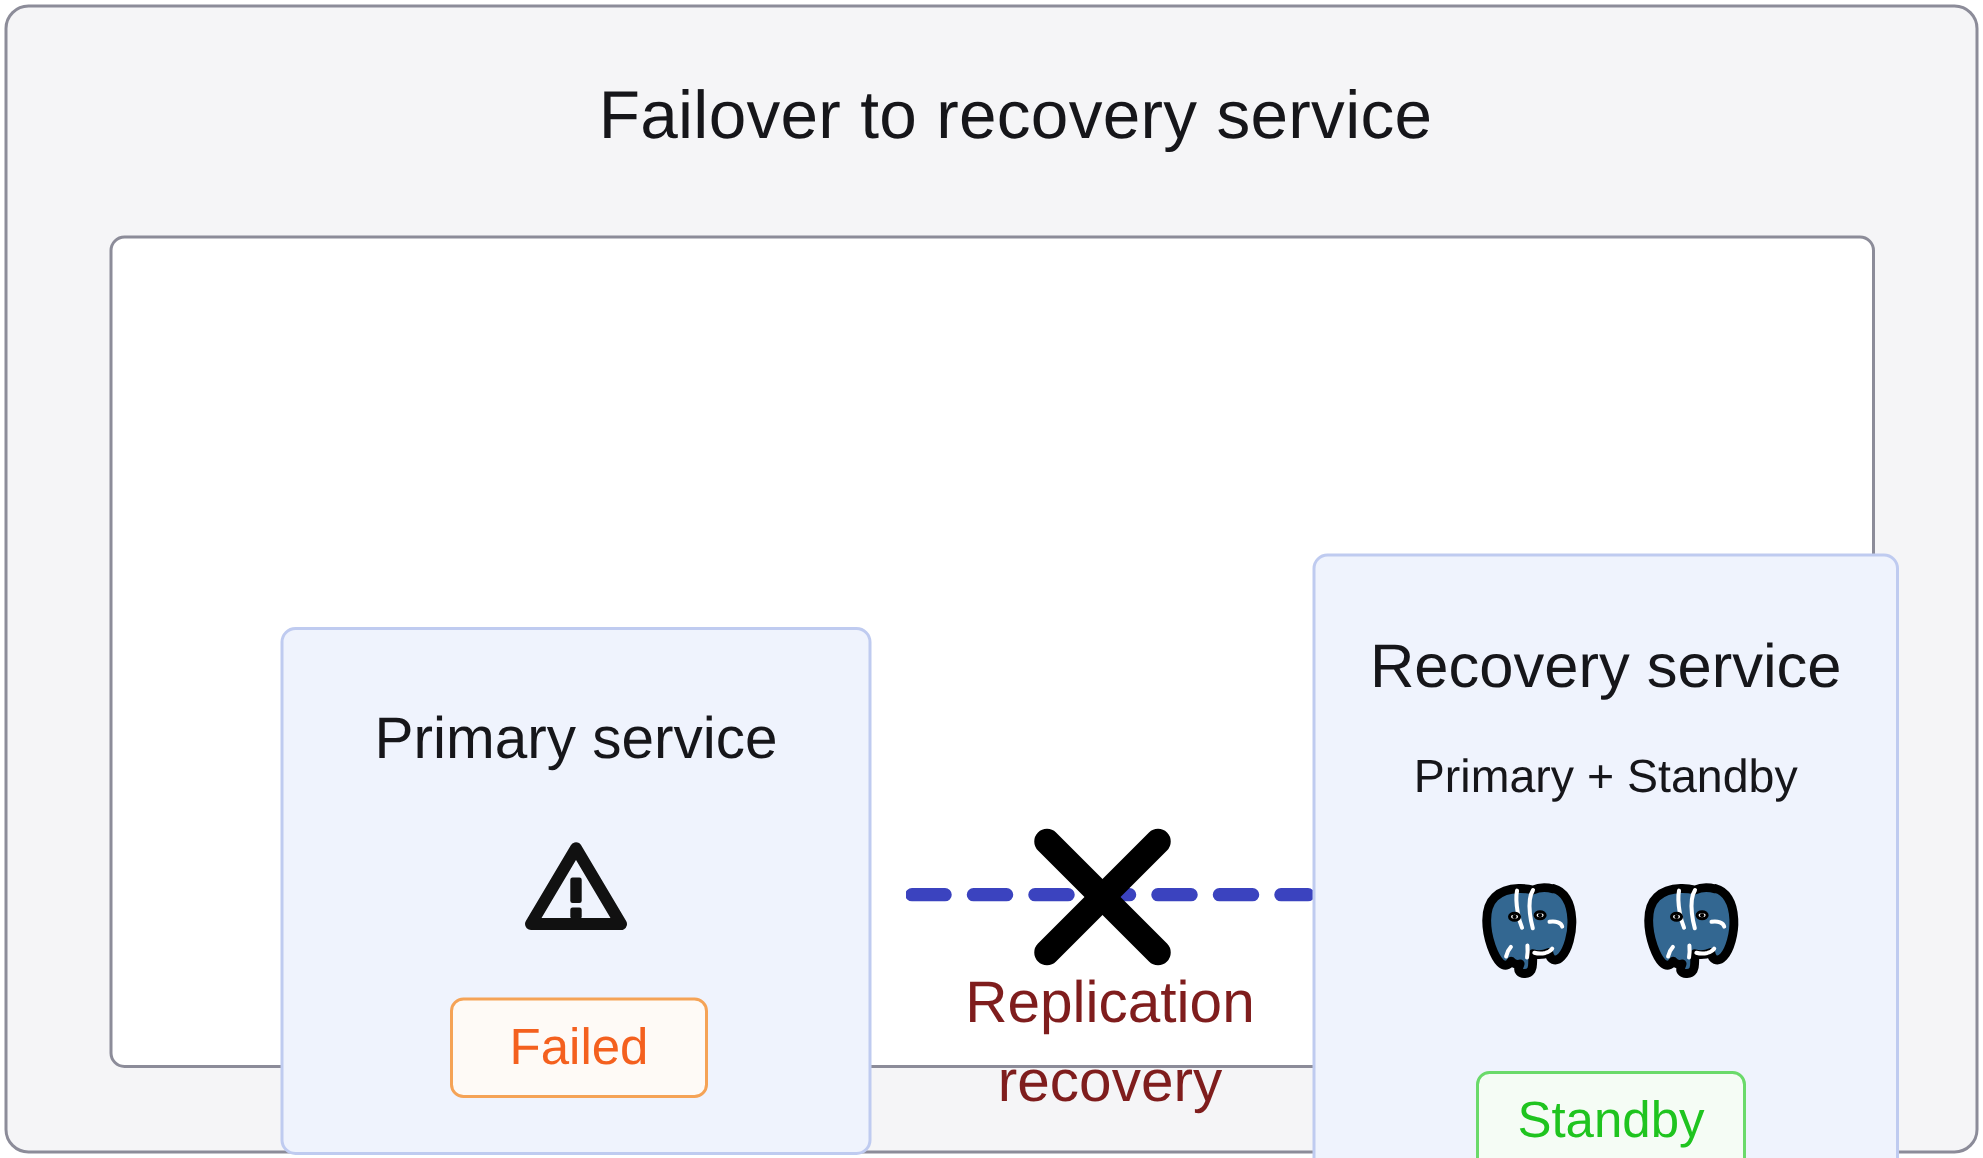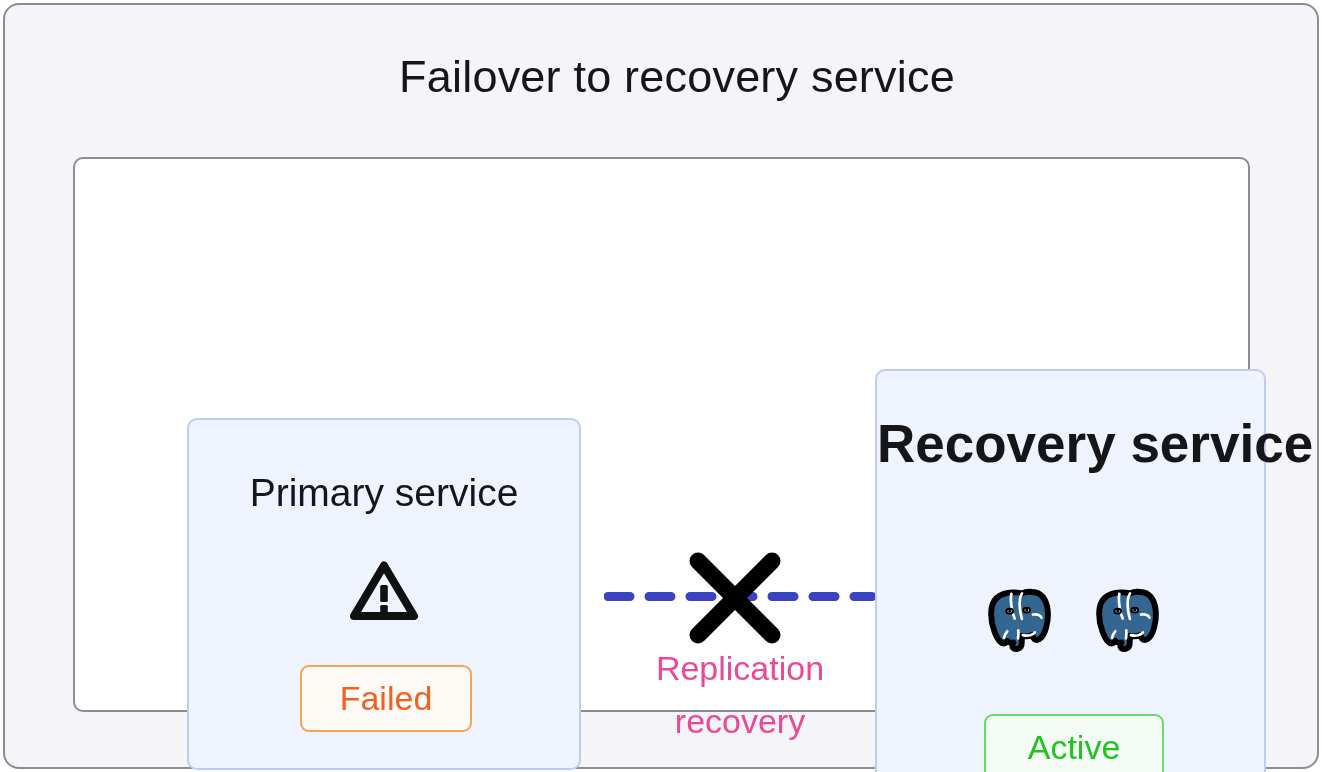--- a/index.html
+++ b/index.html
@@ -83,23 +83,22 @@
     font-weight: 400;
     white-space: nowrap;
   }
   .svc-box.primary .svc-title {
     top: 49px;
     font-size: 39px;
     line-height: 48px;
   }
   .svc-box.recovery .svc-title {
     top: 48px;
-    font-size: 53px;
+    font-size: 41px;
     line-height: 50px;
-    font-weight: bold;
   }
   .svc-subtitle {
     position: absolute;
     left: 0;
     top: 128px;
     width: 100%;
     text-align: center;
     font-size: 31px;
     line-height: 38px;
     color: #16161a;
@@ -174,23 +173,23 @@
     top: 392px;
     width: 96px;
     height: 94px;
   }
   .repl-label {
     position: absolute;
     left: 530px;
     top: 483px;
     width: 270px;
     text-align: center;
-    font-size: 34px;
+    font-size: 39px;
     line-height: 53px;
-    color: #ec4899;
+    color: #7f1d1d;
   }
   .repl-label span { display: block; }
 </style>
 </head>
 <body>
 
 <div class="page">
 
   <div class="outer-frame"></div>
 
@@ -224,20 +223,21 @@
     </svg>
 
     <div class="repl-label">
       <span>Replication</span>
       <span>recovery</span>
     </div>
 
     <div class="svc-box recovery">
       <div class="svc-title">Recovery service</div>
 
+      <div class="svc-subtitle">Primary + Standby</div>
 
       <div class="pg-row">
 
         <svg width="86" height="82" viewBox="0 0 64 64">
           <g stroke="#000000" stroke-width="4.6" stroke-linejoin="round" stroke-linecap="round" fill="#336791">
             <path d="M46.5 11.4c-4.4-1.2-8.1-.6-10.6.6-2.4-.6-4.9-.9-7.5-.8-5.2.2-9.6 1.9-12.3 4.4-3 2.8-4.3 7-4.3 12.3 0 4.3.9 9.1 2.4 13.3 1.4 3.9 3 6.9 4.6 8.5 1 1 2.2 1.6 3.3 1.4 1-.2 1.8-1 2.4-2.1.7.7 1.5 1.3 2.3 1.5.8.2 1.6.2 2.4-.1l-.6 1.7c-.3.9-.2 1.8.3 2.4.6.7 1.6 1 2.8.9 1.5-.1 2.6-.7 3.3-1.8.5-.9.7-2 .7-3.2.1-1.9.1-3.9.1-5.3 1 .3 2.1.5 3.2.5 1.8 0 3.6-.4 5.1-1.1.3 1.6 1 3.2 2.3 3.7 1.3.5 2.9 0 4.4-1.6 1.6-1.7 3-4.6 4-8.2 1-3.6 1.5-7.6 1.3-11.2-.2-4.4-1.2-8.2-2.9-10.9-1.8-2.9-4.3-4.5-6.7-5.1z"></path>
           </g>
           <g fill="none" stroke="#ffffff" stroke-width="2.1" stroke-linecap="round" stroke-linejoin="round">
             <path d="M35.9 12c-1.8 2.8-2.1 7.3-1.6 12.1.3 3 .9 5.6 1.5 7.8"></path>
             <path d="M27.6 12.3c-.6 2.9-.4 7.1.4 11.6.5 2.9 1.3 5.6 2.2 7.7"></path>
@@ -270,18 +270,18 @@
             <ellipse cx="26.3" cy="25.9" rx="2.6" ry="1.8"></ellipse>
             <ellipse cx="39.6" cy="25.1" rx="2.6" ry="1.8"></ellipse>
           </g>
           <circle cx="26.3" cy="25.9" r="1.1" fill="#000000"></circle>
           <circle cx="39.6" cy="25.1" r="1.1" fill="#000000"></circle>
         </svg>
 
       </div>
 
       <div class="badge active">
-        <span>Active</span>
+        <span>Standby</span>
       </div>
     </div>
 
   </div>
 </div>
 
 </body></html>

